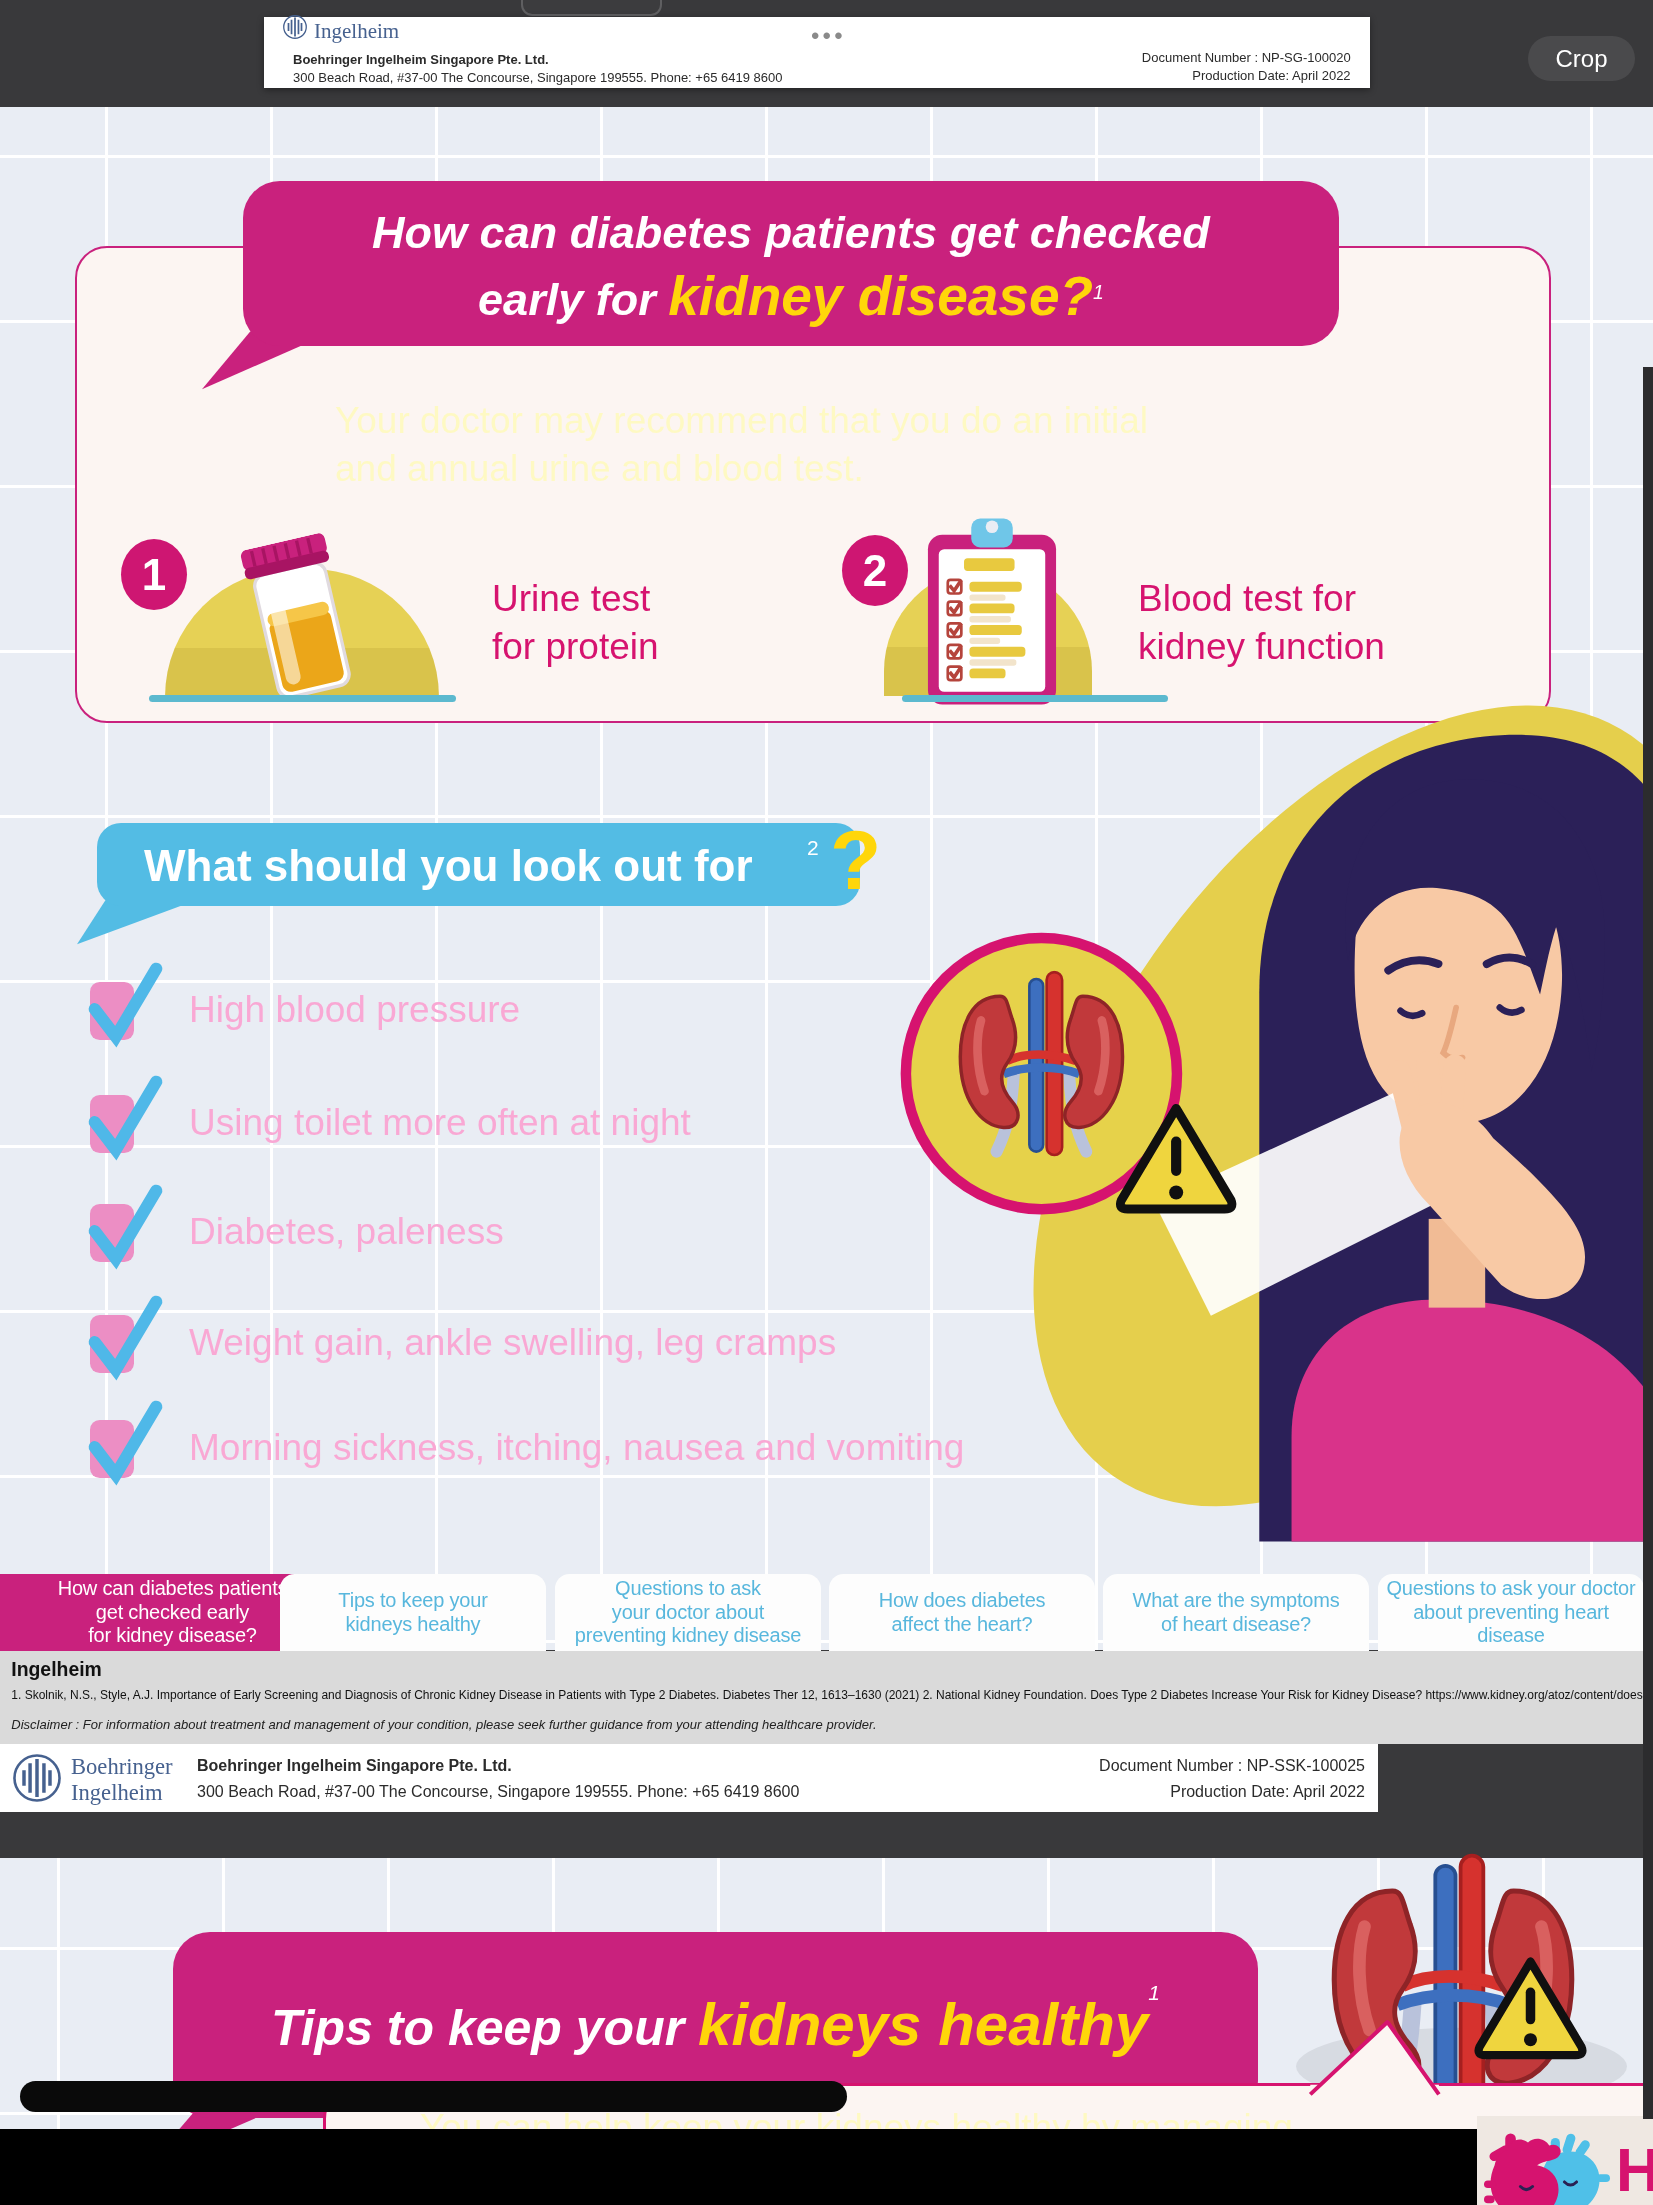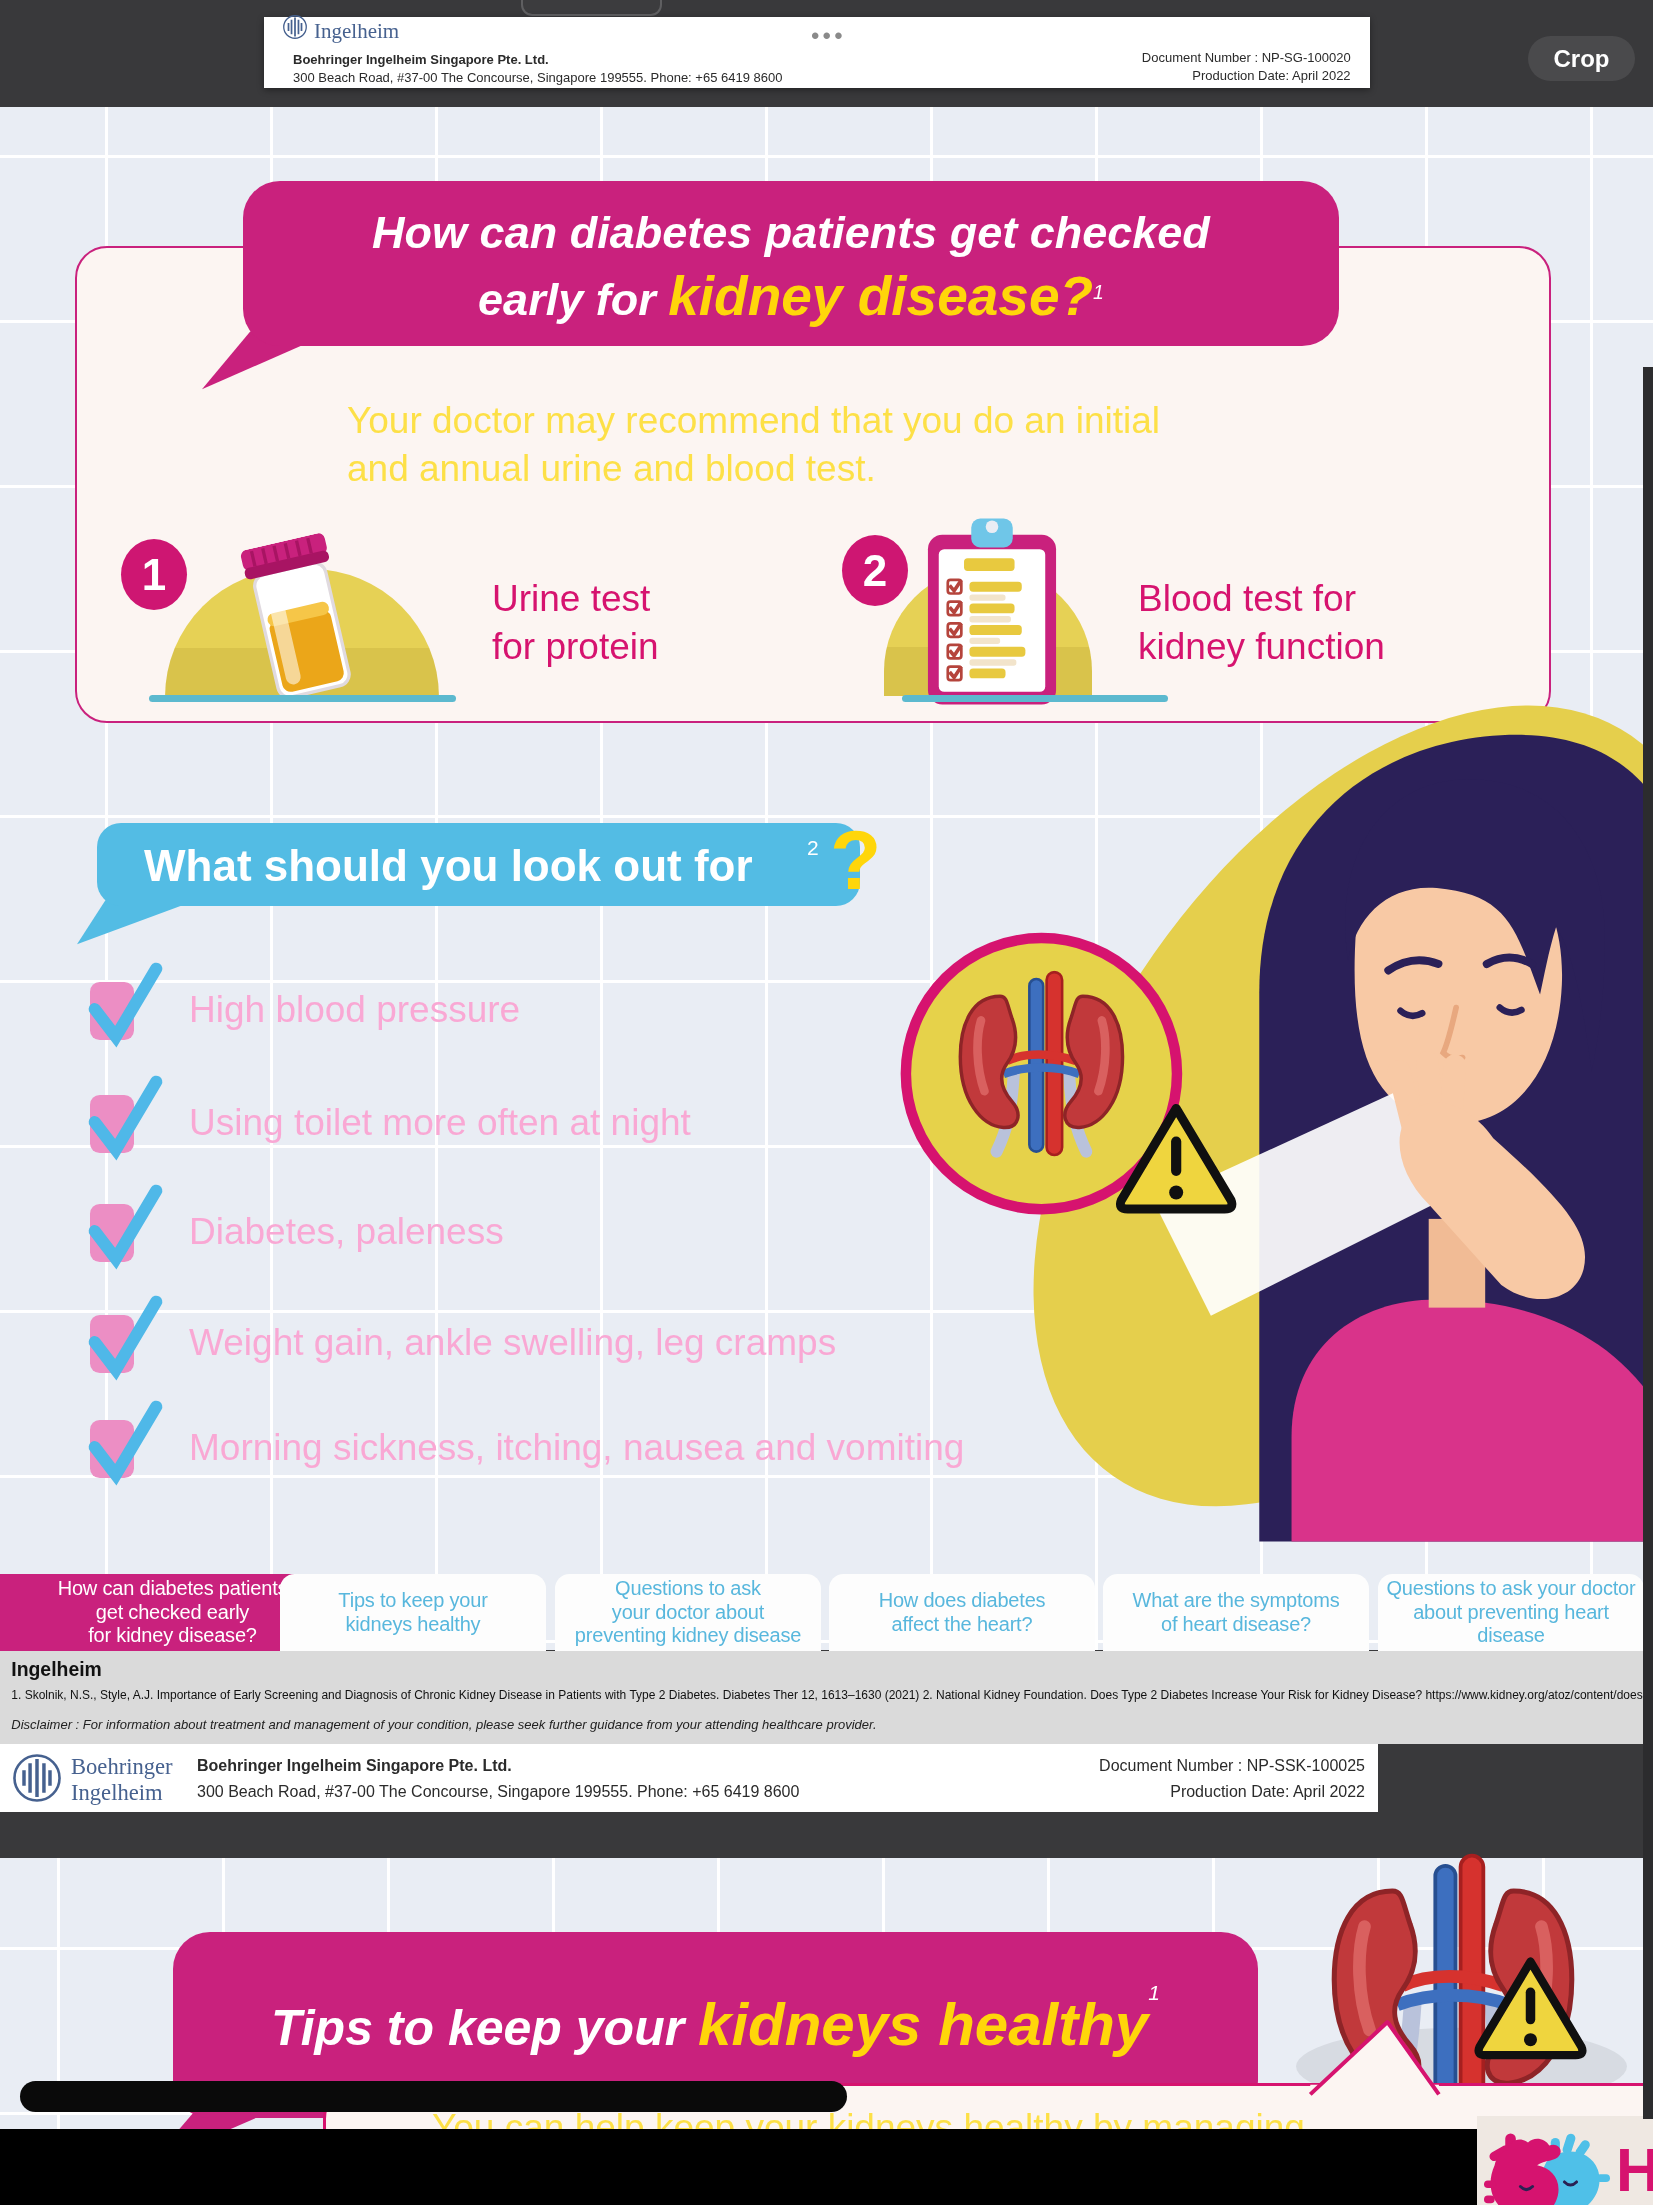--- a/index.html
+++ b/index.html
@@ -8,21 +8,21 @@
   .abs{position:absolute;}
   .grid-bg{background-color:#E9EDF4;
     background-image:linear-gradient(#ffffff 0 3.2px,transparent 3.2px),
                      linear-gradient(90deg,#ffffff 0 3.2px,transparent 3.2px);
     background-size:165px 165px;background-position:105px 48px;}
   .panel{background:#FCF5F2;border:2.4px solid #C9217D;border-radius:32px;}
   .bubble-pink{background:#C9217D;border-radius:37px;color:#fff;
     font-style:italic;font-weight:bold;text-align:center;}
   .hl{color:#FFD60A;}
   .bubble-blue{background:#53BCE4;border-radius:24px;color:#fff;font-weight:bold;}
-  .navy{color:#fde047;margin-left:12px;}
+  .navy{color:#fef9c3;}
   .maglabel{color:#D6136F;font-size:37px;line-height:48px;}
   .sym-text{font-size:37px;color:#f9a8d4;margin-left:24px;}
   .checkbox{width:44px;height:58px;border-radius:9.7px;background:#EC8EC4;}
   .dome{border-radius:806px 806px 0 0;
     background:linear-gradient(#E6D155 0 62%,#D9C34B 62% 100%);}
   .badge{width:66px;height:71px;border-radius:50%;background:#CE1672;color:#fff;
     font-weight:bold;font-size:44px;display:flex;align-items:center;justify-content:center;}
   .tealbar{height:7.3px;border-radius:4px;background:#5CB9CF;}
   .tab{position:absolute;top:0;height:77px;width:266px;background:#FDFDFD;
     border-radius:14.5px 14.5px 0 0;color:#58B7DD;font-size:20px;line-height:23.4px;
@@ -140,21 +140,21 @@
     <div class="abs serifbrand" style="left:50px;top:1.6px;font-size:21px;">Ingelheim</div>
     <div class="abs smalltxt" style="left:29px;top:34px;font-weight:bold;">Boehringer Ingelheim Singapore Pte. Ltd.</div>
     <div class="abs smalltxt" style="left:29px;top:52px;">300 Beach Road, #37-00 The Concourse, Singapore 199555. Phone: +65 6419 8600</div>
     <div class="abs smalltxt" style="right:19.4px;top:32px;text-align:right;">Document Number :  NP-SG-100020</div>
     <div class="abs smalltxt" style="right:19.4px;top:50px;text-align:right;">Production Date: April 2022</div>
     <div class="abs" style="left:547px;top:4.8px;color:#8a8a8a;font-size:24px;letter-spacing:3.2px;">•••</div>
   </div>
 
   
   <div class="abs" style="left:1528px;top:36px;width:107px;height:45px;border-radius:22.6px;background:#4A4A4C;color:#fff;
-              font-weight:bold;font-size:24px;display:flex;align-items:center;justify-content:center;">Crop</div>
+              font-weight:normal;font-size:24px;display:flex;align-items:center;justify-content:center;">Crop</div>
 
   
   <div class="abs grid-bg" style="left:0;top:107px;width:1653px;height:1543px;"></div>
 
   
   <div class="abs panel" style="left:75px;top:246px;width:1472px;height:473px;"></div>
 
   
   <svg class="abs" style="left:202px;top:331px;width:113px;height:65px;" viewBox="0 0 140 80" width="113" height="65">
     <polygon points="60,0 0,72 132,14" fill="#C9217D"></polygon>

